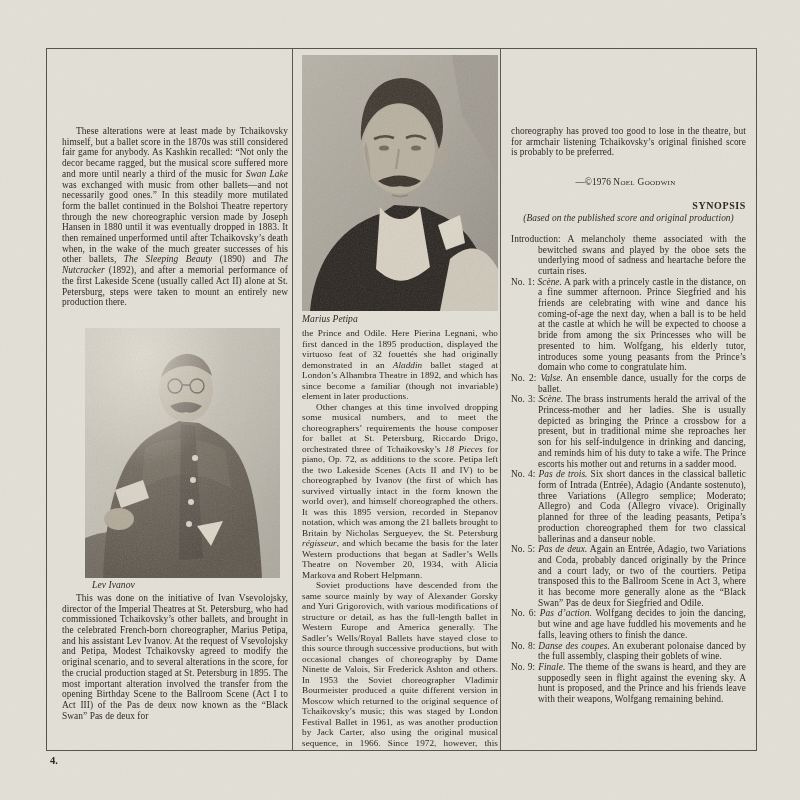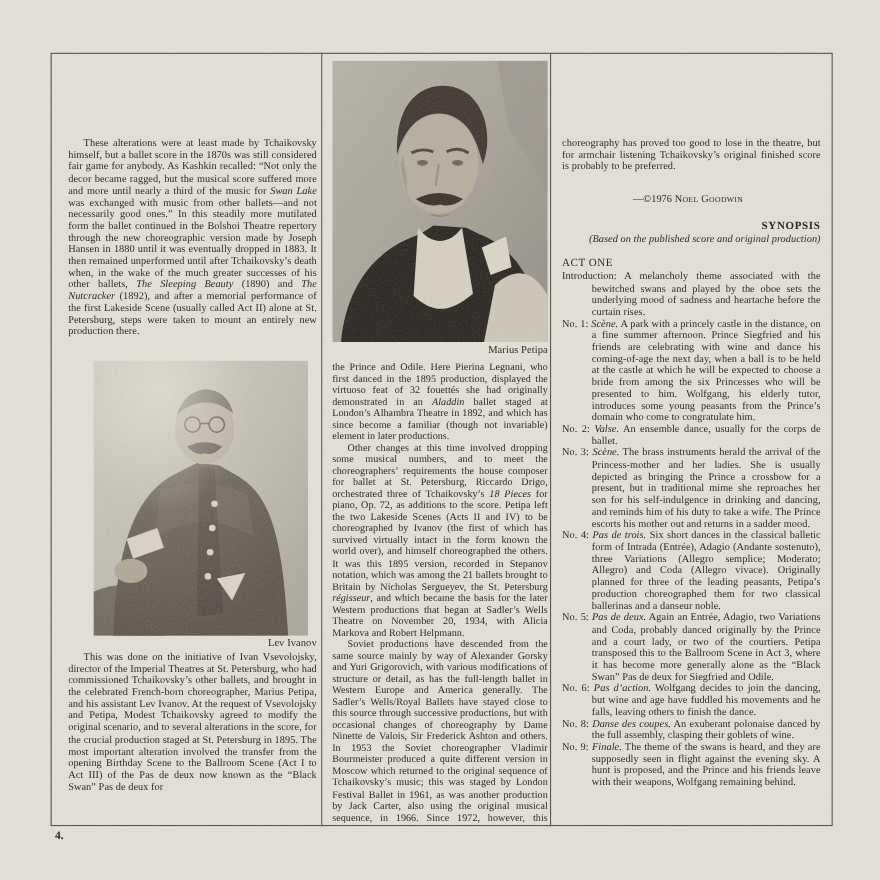--- a/index.html
+++ b/index.html
@@ -27,29 +27,29 @@
   .col-left  { left:62px;  top:126px; width:226px; height:622px; }
   .col-mid   { left:302px; top:55px;  width:196px; height:693px; font-size:9.2px; line-height:10.5px; }
   .col-right { left:511px; top:126px; width:235px; height:622px; }
   .para { text-indent:14px; }
   .para.cont { text-indent:0; }
   .it { font-style:italic; }
   .photo-block { line-height:0; }
   .photo-block.ivanov { margin:20px 0 0 23px; width:195px; }
   .photo-block svg { display:block; }
   .caption {
-    text-align:right; font-size:9.6px;
+    font-style:italic; text-align:left; font-size:9.6px;
     line-height:13px; text-indent:0;
   }
   .cap-ivanov { margin-left:30px; margin-bottom:2px; }
   .cap-petipa { margin-top:1px; margin-bottom:3px; }
   .byline { text-align:center; padding-right:6px; margin:19px 0 12px; text-indent:0; }
   .sc { font-variant:small-caps; letter-spacing:.3px; }
   .syn-title { text-align:right; font-size:10px; letter-spacing:.6px; line-height:12px;font-weight:bold; }
-  .syn-sub { text-align:right; font-style:italic; margin-bottom:10px; line-height:12px; }
+  .syn-sub { text-align:center; font-style:italic; margin-bottom:10px; line-height:12px; }
   .act-heading { text-align:left; font-size:10px; letter-spacing:.5px; line-height:12px; margin-bottom:1px; }
   .syn-item { padding-left:27px; text-indent:-27px; }
   .page-num { position:absolute; left:50px; top:755px; font-size:10.5px; font-weight:bold; }
 </style>
 </head>
 <body>
 
 <div class="frame"></div>
 <div class="vrule vrule1"></div>
 <div class="vrule vrule2"></div>
@@ -142,21 +142,20 @@
   <p class="para"><span>Other changes at this time involved dropping some musical numbers, and to meet the choreographers’ requirements the house composer for ballet at St. Petersburg, Riccardo Drigo, orchestrated three of Tchaikovsky’s </span><span class="it">18 Pieces</span><span> for piano, Op. 72, as additions to the score. Petipa left the two Lakeside Scenes (Acts II and IV) to be choreographed by Ivanov (the first of which has survived virtually intact in the form known the world over), and himself choreographed the others. It was this 1895 version, recorded in Stepanov notation, which was among the 21 ballets brought to Britain by Nicholas Sergueyev, the St. Petersburg </span><span class="it">régisseur</span><span>, and which became the basis for the later Western productions that began at Sadler’s Wells Theatre on November 20, 1934, with Alicia Markova and Robert Helpmann.</span></p>
   <p class="para"><span>Soviet productions have descended from the same source mainly by way of Alexander Gorsky and Yuri Grigorovich, with various modifications of structure or detail, as has the full-length ballet in Western Europe and America generally. The Sadler’s Wells/Royal Ballets have stayed close to this source through successive productions, but with occasional changes of choreography by Dame Ninette de Valois, Sir Frederick Ashton and others. In 1953 the Soviet choreographer Vladimir Bourmeister produced a quite different version in Moscow which returned to the original sequence of Tchaikovsky’s music; this was staged by London Festival Ballet in 1961, as was another production by Jack Carter, also using the original musical sequence, in 1966. Since 1972, however, this company has reverted to the Petipa/Ivanov structure. The best of their surviving</span></p>
 </div>
 
 <div class="col col-right">
   <p class="para cont"><span>choreography has proved too good to lose in the theatre, but for armchair listening Tchaikovsky’s original finished score is probably to be preferred.</span></p>
   <p class="byline"><span>—©1976 </span><span class="sc">Noel Goodwin</span></p>
 
   <p class="syn-title">SYNOPSIS</p>
   <p class="syn-sub">(Based on the published score and original production)</p>
-  <p class="act-heading">ACT ONE</p>
 
   <p class="syn-item"><span>Introduction: </span><span class="it"></span><span>A melancholy theme associated with the bewitched swans and played by the oboe sets the underlying mood of sadness and heartache before the curtain rises.</span></p>
   <p class="syn-item"><span>No. 1: </span><span class="it">Scène.</span><span> A park with a princely castle in the distance, on a fine summer afternoon. Prince Siegfried and his friends are celebrating with wine and dance his coming-of-age the next day, when a ball is to be held at the castle at which he will be expected to choose a bride from among the six Princesses who will be presented to him. Wolfgang, his elderly tutor, introduces some young peasants from the Prince’s domain who come to congratulate him.</span></p>
   <p class="syn-item"><span>No. 2: </span><span class="it">Valse.</span><span> An ensemble dance, usually for the corps de ballet.</span></p>
   <p class="syn-item"><span>No. 3: </span><span class="it">Scène.</span><span> The brass instruments herald the arrival of the Princess-mother and her ladies. She is usually depicted as bringing the Prince a crossbow for a present, but in traditional mime she reproaches her son for his self-indulgence in drinking and dancing, and reminds him of his duty to take a wife. The Prince escorts his mother out and returns in a sadder mood.</span></p>
   <p class="syn-item"><span>No. 4: </span><span class="it">Pas de trois.</span><span> Six short dances in the classical balletic form of Intrada (Entrée), Adagio (Andante sostenuto), three Variations (Allegro semplice; Moderato; Allegro) and Coda (Allegro vivace). Originally planned for three of the leading peasants, Petipa’s production choreographed them for two classical ballerinas and a danseur noble.</span></p>
   <p class="syn-item"><span>No. 5: </span><span class="it">Pas de deux.</span><span> Again an Entrée, Adagio, two Variations and Coda, probably danced originally by the Prince and a court lady, or two of the courtiers. Petipa transposed this to the Ballroom Scene in Act 3, where it has become more generally alone as the “Black Swan” Pas de deux for Siegfried and Odile.</span></p>
   <p class="syn-item"><span>No. 6: </span><span class="it">Pas d’action.</span><span> Wolfgang decides to join the dancing, but wine and age have fuddled his movements and he falls, leaving others to finish the dance.</span></p>
   <p class="syn-item"><span>No. 8: </span><span class="it">Danse des coupes.</span><span> An exuberant polonaise danced by the full assembly, clasping their goblets of wine.</span></p>
   <p class="syn-item"><span>No. 9: </span><span class="it">Finale.</span><span> The theme of the swans is heard, and they are supposedly seen in flight against the evening sky. A hunt is proposed, and the Prince and his friends leave with their weapons, Wolfgang remaining behind.</span></p>

